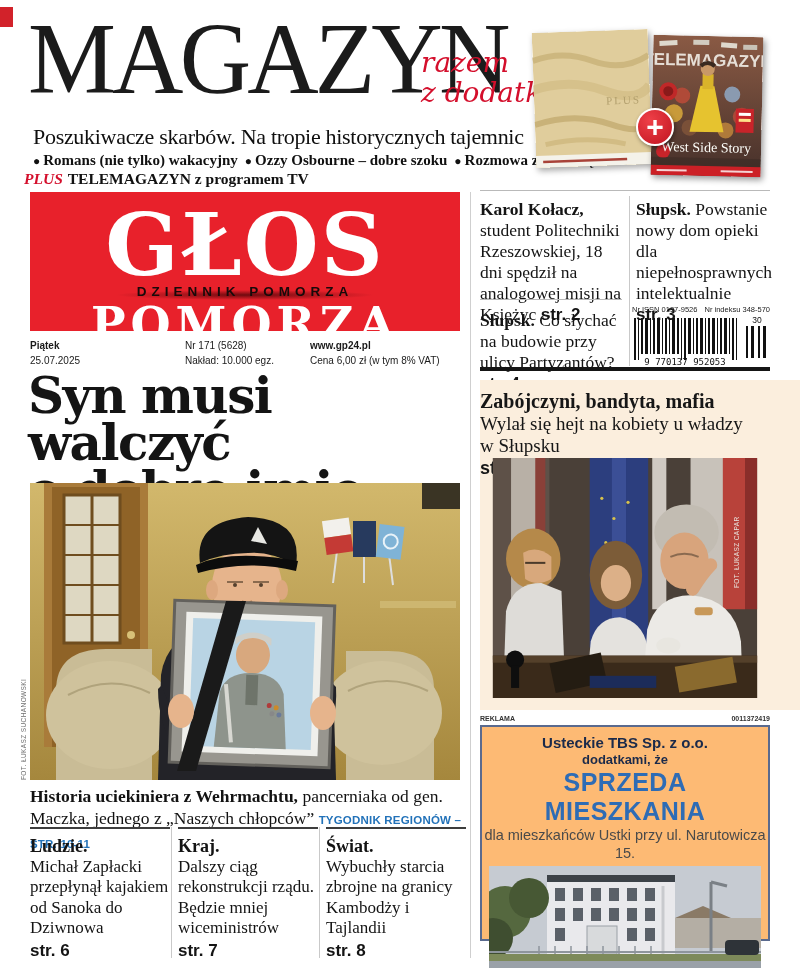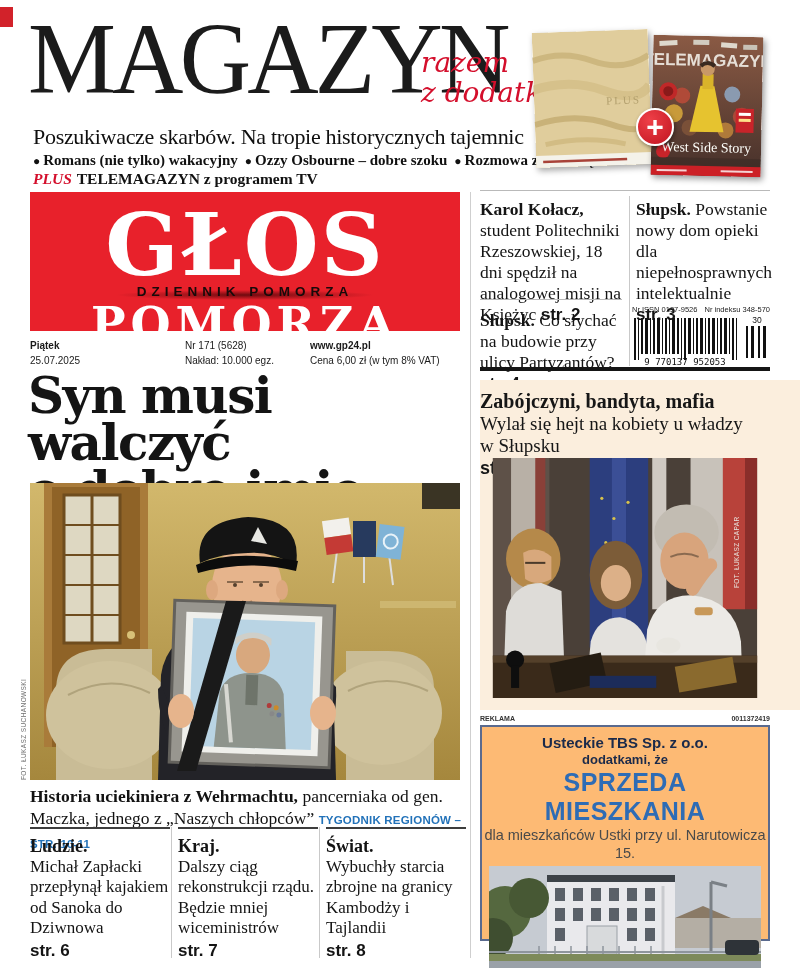--- a/index.html
+++ b/index.html
@@ -8,21 +8,21 @@
   .abs { position:absolute; }
 
   
   .corner-mark { left:0; top:7px; width:13px; height:20px; background:#d2222a; }
   .magazyn { left:28px; top:8px; font-size:102px; line-height:102px; letter-spacing:-4px; color:#1b1b1b; transform:scaleX(.97); transform-origin:left; }
   .tagline { left:421px; top:48px; color:#d40f2c; font-style:italic; font-family:"DejaVu Serif", serif; font-size:28px; line-height:30px; }
   .mast-sub { left:33px; top:124px; font-size:22px; color:#0f0f0f; letter-spacing:-0.3px; }
   .mast-bullets { left:33px; top:152px; font-size:15px; font-weight:bold; color:#111; }
   .mast-bullets .b::before { content:"● "; font-size:12px; }
   .mast-bullets .b { margin-right:7px; }
-  .plusline { left:33px; top:170px; font-size:15.5px; font-weight:bold; color:#111; }
+  .plusline { left:24px; top:170px; font-size:15.5px; font-weight:bold; color:#111; }
   .plusword { color:#d40f2c; font-style:italic; margin-right:5px; }
 
   .cover-sand { left:534px; top:31px; width:116px; height:135px; transform:rotate(-2deg); box-shadow:2px 3px 6px rgba(0,0,0,.35); }
   .cover-tele { left:652px; top:36px; width:110px; height:140px; transform:rotate(1.2deg); box-shadow:2px 3px 6px rgba(0,0,0,.4); }
   .plus-badge { left:636px; top:108px; width:38px; height:38px; border-radius:50%;
      background:radial-gradient(circle at 35% 30%, #ef4048, #c01420); border:2px solid #fff;
      box-shadow:1px 2px 4px rgba(0,0,0,.4); color:#fff; font-family:"Liberation Sans",sans-serif;
      font-size:30px; line-height:33px; text-align:center; font-weight:bold; }
 
   

